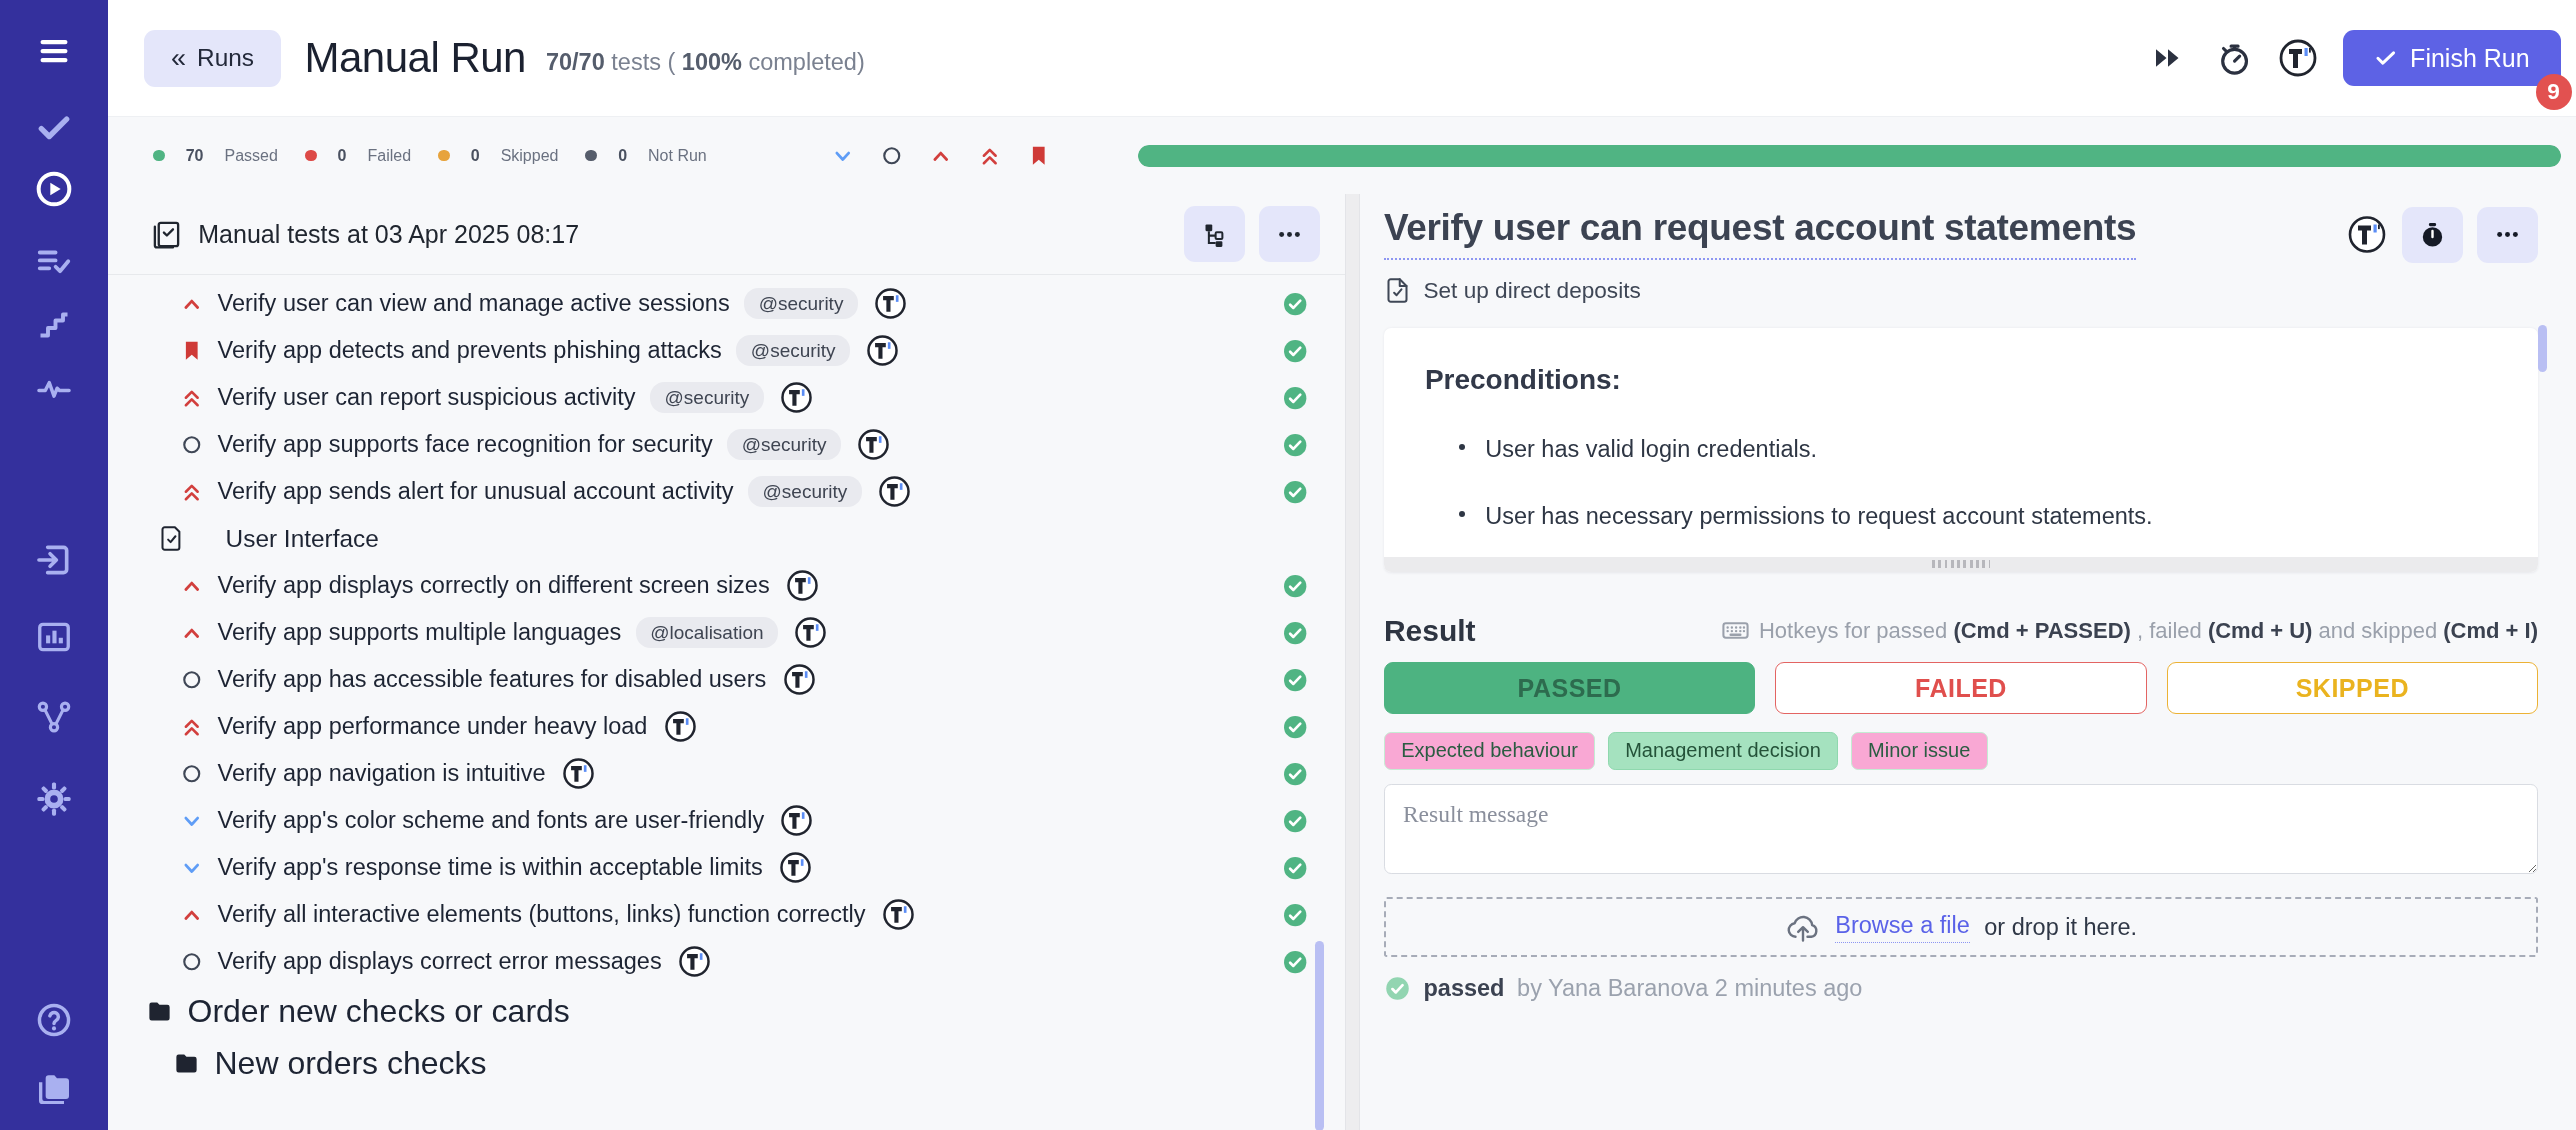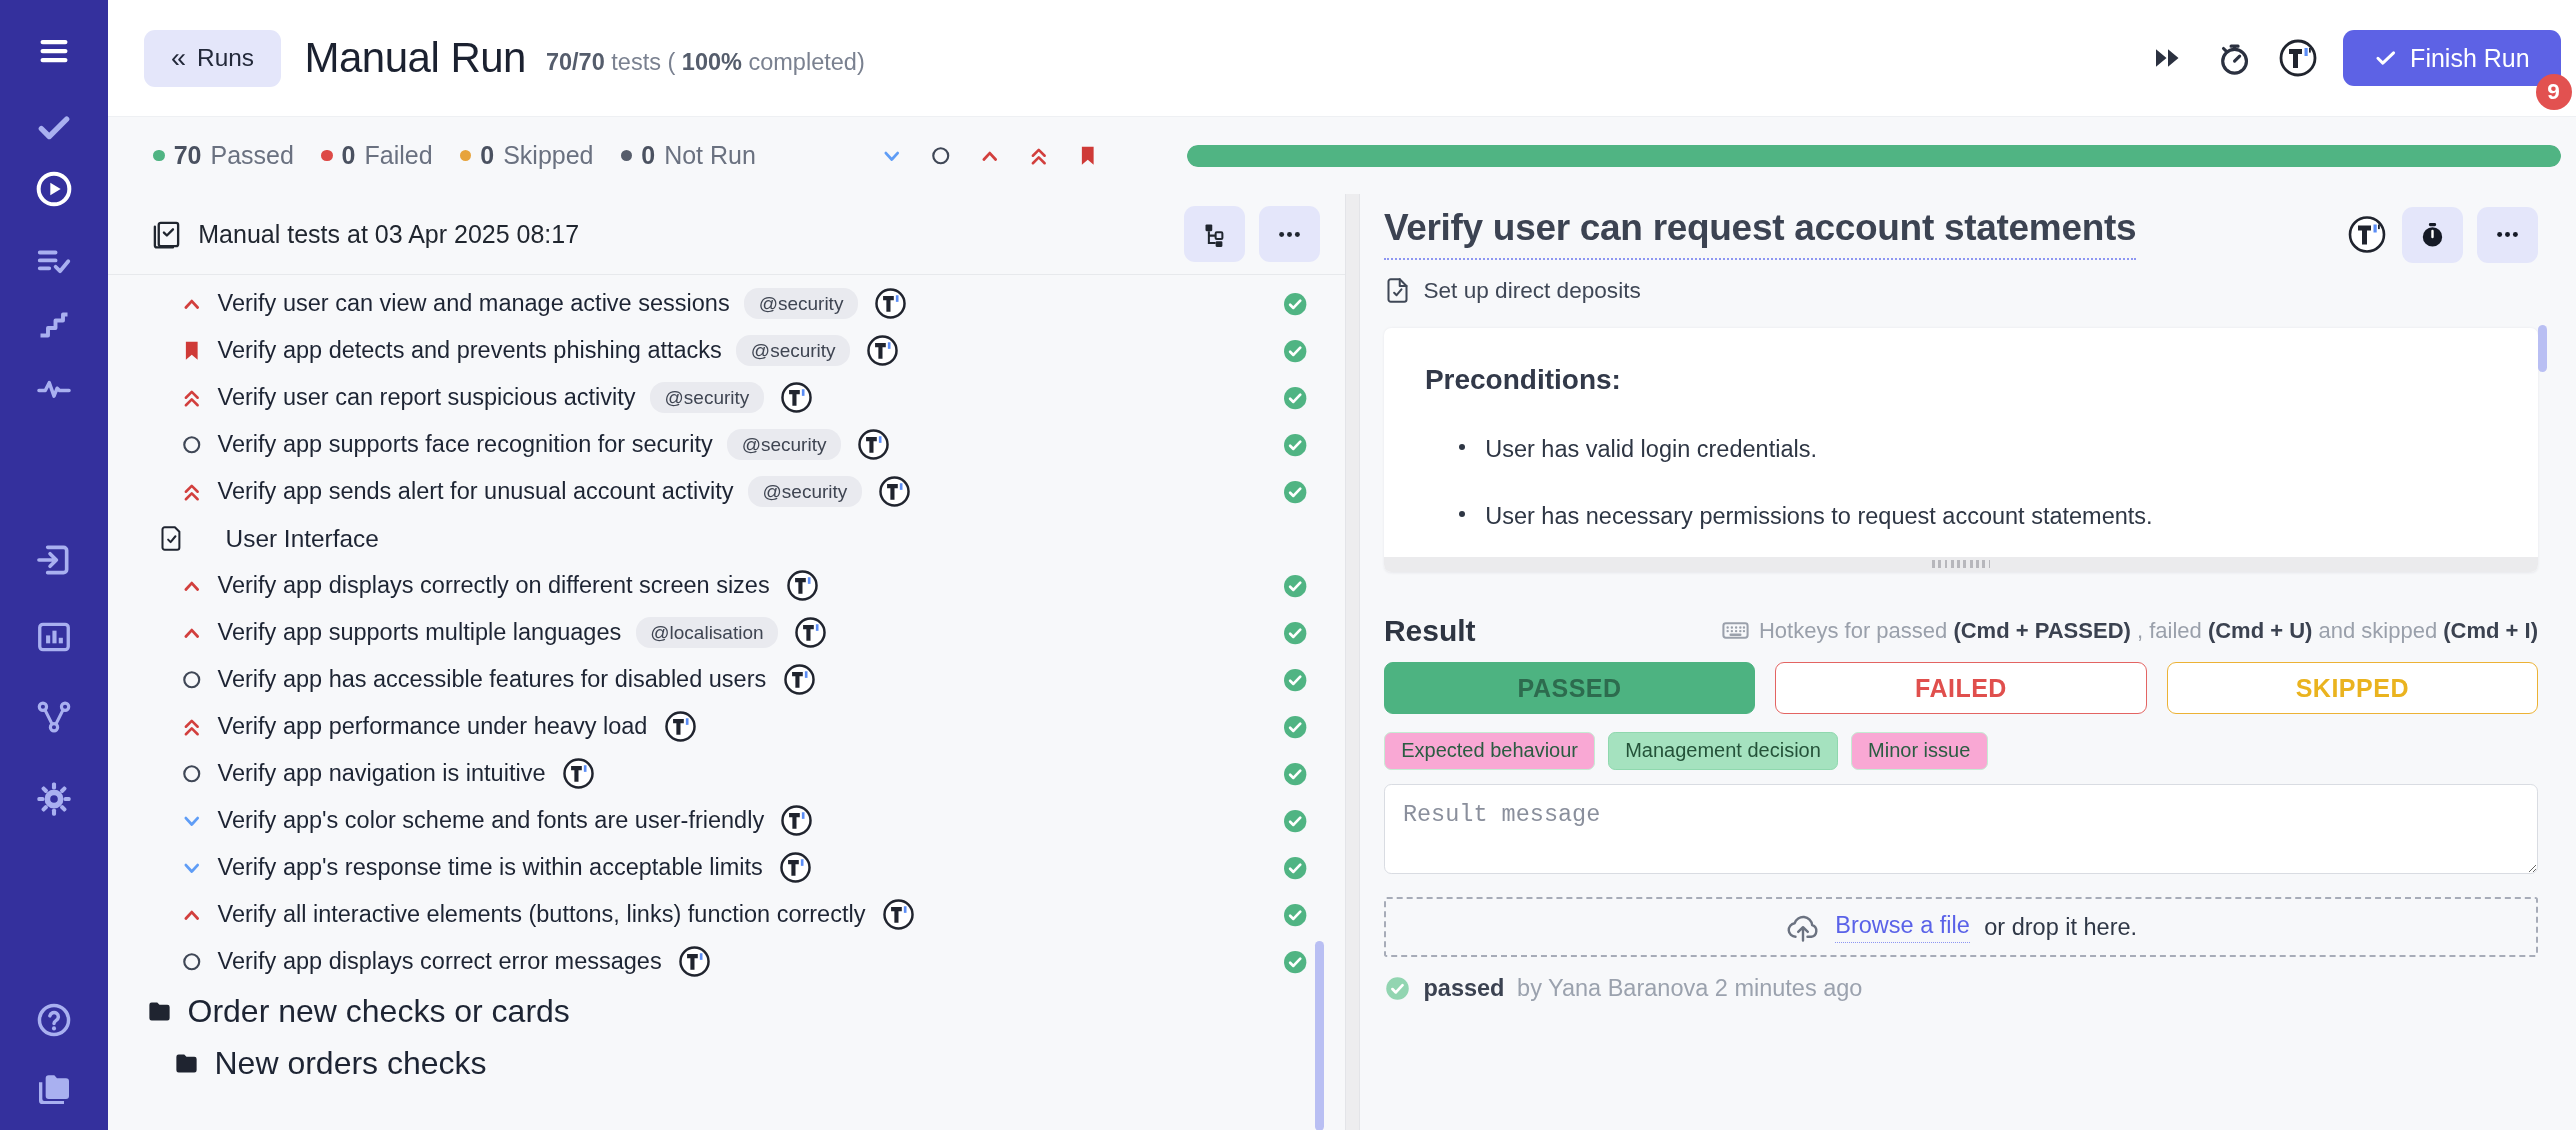--- a/index.html
+++ b/index.html
@@ -27,21 +27,21 @@
   .topbar-right { margin-left:auto; display:flex; align-items:center; gap:25px; }
   .top-ic { width:40px; height:40px; display:flex; align-items:center; justify-content:center; color:#2b3140; cursor:pointer; }
   .finish-btn { position:relative; display:flex; align-items:center; gap:12.6px; background:#5d62e5; color:#fff;
                 border:none; border-radius:11px; padding:0 31px; height:56px; font-size:25px; font-family:inherit; cursor:pointer; }
   .finish-badge { position:absolute; right:-11px; bottom:-23.5px; width:36px; height:36px; border-radius:50%;
                   background:#e25150; color:#fff; font-size:22.6px; font-weight:bold; display:flex; align-items:center; justify-content:center; }
 
   
   .statsbar { height:77px; display:flex; align-items:center; padding:0 15.4px 0 45px; background:#f7f8fa; }
   .stats-items { display:flex; align-items:center; gap:27px; }
-  .stat { display:flex; align-items:center; gap:9px; font-size:25px; color:#6a7180;justify-content:center; }
+  .stat { display:flex; align-items:center; gap:21px; font-size:16px; color:#6a7180;justify-content:center; }
   .stat b { color:#4a5160; }
   .stat .dot { width:11.7px; height:11.7px; border-radius:50%; }
   .stat-filters { display:flex; align-items:center; gap:22px; margin-left:122px; }
   .filter-ic { width:27px; height:27px; display:flex; align-items:center; justify-content:center; cursor:pointer; }
   .progress { flex:1; margin-left:86px; height:22px; border-radius:11px; background:#e5e7eb; overflow:hidden; }
   .progress-fill { height:100%; border-radius:11px; }
 
   
   .content { flex:1; display:flex; min-height:0; }
   .left-panel { width:1237px; min-width:1237px; position:relative; display:flex; flex-direction:column; overflow:hidden; }
@@ -98,21 +98,21 @@
   .verdict.passed { background:#4db381; color:#2d6b4e; border:1.8px solid #4db381; }
   .verdict.failed { background:#ffffff; color:#e04f4d; border:1.8px solid #e36462; }
   .verdict.skipped { background:#ffffff; color:#eab31f; border:1.8px solid #ecb235; }
 
   .quick-tags { display:flex; gap:12.6px; margin-top:18px; }
   .qtag { border-radius:7.2px; padding:6.3px 16.3px; font-size:20px; cursor:pointer;
           background:#f9a8d4; border:0.9px solid #c4ecd3; color:#2b5c42; }
   .qtag.active { background:#a5e2bf; border-color:#8fd8ae; color:#245239; }
 
   .result-msg { width:100%; margin-top:14.5px; height:90px; border:0.9px solid #d9dce2; border-radius:7.2px; background:#fff;
-                font-family:Liberation Mono, monospace; font-size:23.5px; color:#2e3644; padding:16.3px 18px; resize:vertical; }
+                font-family:Liberation Serif, serif; font-size:23.5px; color:#2e3644; padding:16.3px 18px; resize:vertical; }
   .result-msg::placeholder { color:#8a8f9c; }
 
   .dropzone { margin-top:20px; height:60px; border:2.7px dashed #a7acb8; border-radius:2.7px;
               display:flex; align-items:center; justify-content:center; gap:14.5px; font-size:23.5px; color:#2f3746; cursor:pointer; }
   .browse { color:#5a62e8; border-bottom:1.8px dotted #8d96f2; padding-bottom:2.7px; cursor:pointer; }
 
   .history { display:flex; align-items:center; gap:12.6px; margin-top:18px; font-size:23.5px; color:#9ba2ae; }
   .history .st { color:#3b4251; font-weight:bold; }
   svg { display:block; }
 </style>

